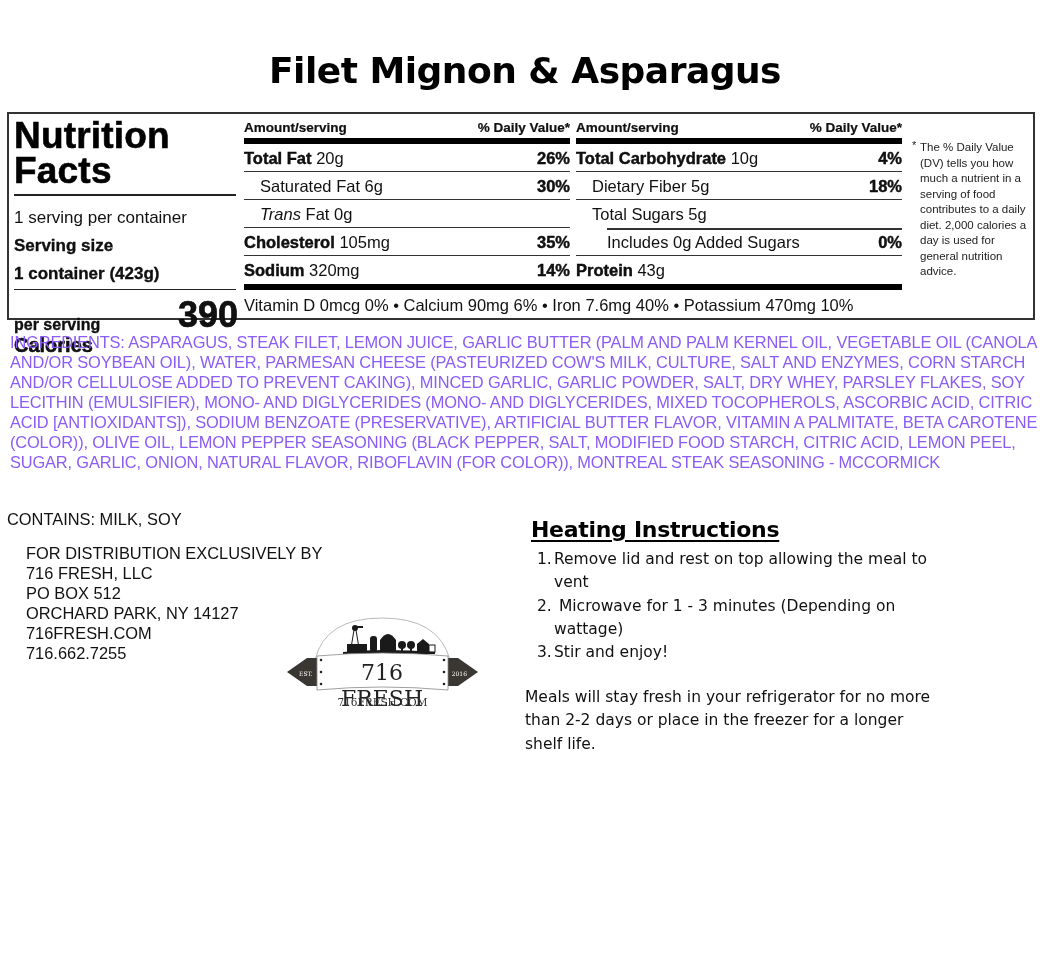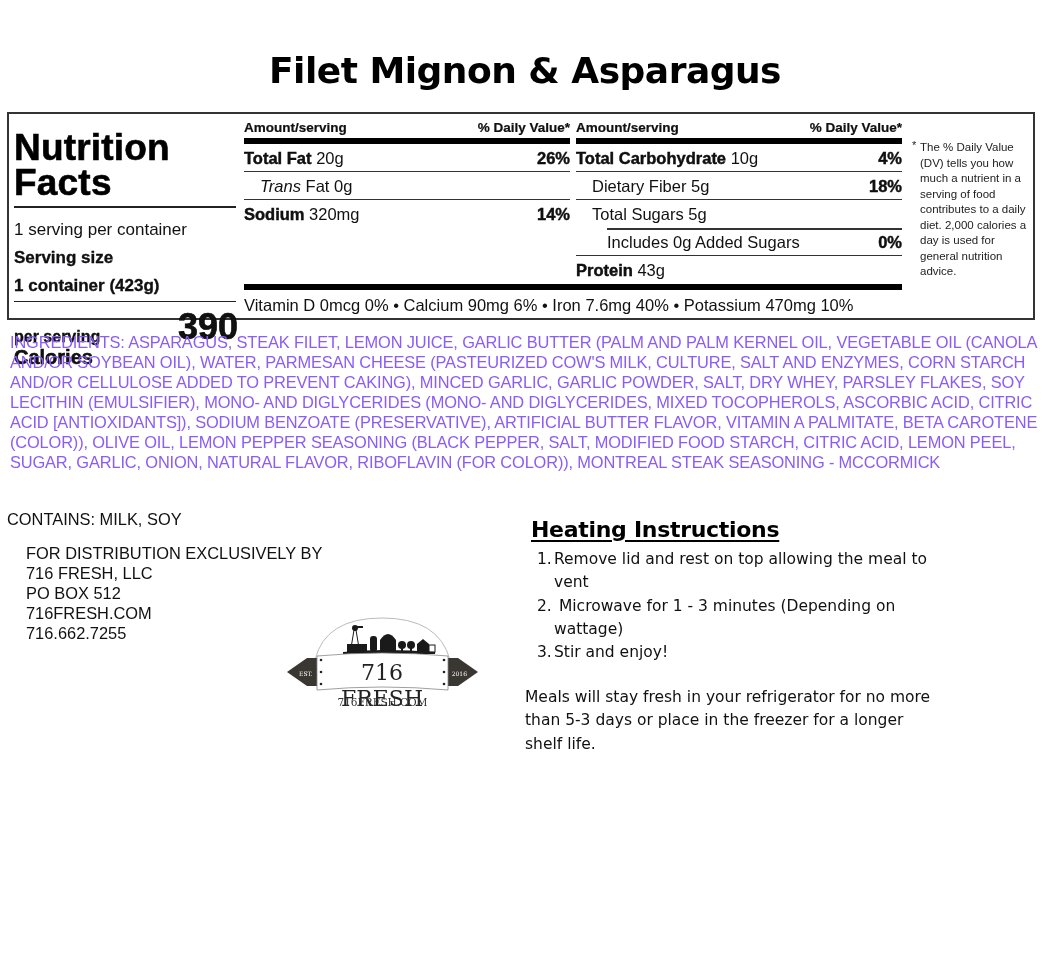--- a/index.html
+++ b/index.html
@@ -12,21 +12,21 @@
     }
 
     
     .panel {
       position: absolute; left: 7px; top: 112px; width: 1028px; height: 208px;
       border: 2px solid #333;
     }
     .nf-left { position: absolute; left: 5px; top: 4px; width: 222px; }
     .nf-heading {
       font-family: "Liberation Sans", sans-serif; font-weight: 900; font-size: 37px; line-height: 35px;
-      color: #000; letter-spacing: 0.2px; margin-top: 12px; -webkit-text-stroke: 0.6px #000;
+      color: #000; letter-spacing: 0.2px; -webkit-text-stroke: 0.6px #000;
     }
     .rule-thin { height: 1.5px; background: #222; }
     .nf-servings { font-size: 17px; line-height: 20px; margin-top: 12px; }
     .nf-size-label, .nf-size-value { font-weight: bold; font-size: 17px; line-height: 20px; margin-top: 8px; -webkit-text-stroke: 0.3px #000; }
     .nf-cal-row { position: relative; height: 42px; margin-top: 4px; }
     .nf-cal-label { position: absolute; left: 0; top: 2px; font-weight: bold; font-size: 20px; line-height: 22px; margin-top: 38px; -webkit-text-stroke: 0.5px #000; }
     .nf-cal-sub { position: absolute; left: 0; top: 23px; font-weight: bold; font-size: 16px; line-height: 16px; -webkit-text-stroke: 0.3px #000; }
     .nf-cal-value { position: absolute; right: -2px; top: 2px; font-weight: bold; font-size: 36px; line-height: 38px; -webkit-text-stroke: 0.6px #000; }
 
     .col { position: absolute; top: 5px; }
@@ -109,23 +109,33 @@
       <span>Amount/serving</span>
       <span class="r">% Daily Value*</span>
     </div>
     <div class="rule-thick"></div>
     <div class="nrow">
       <span class="name-b">Total Fat</span>
       <span> 20g</span>
       <span class="pct">26%</span>
     </div>
     <div class="nrow indent1">
+      <span>Saturated Fat</span>
+      <span> 6g</span>
+      <span class="pct">30%</span>
+    </div>
+    <div class="nrow indent1">
       <em>Trans</em>
       <span> Fat</span>
       <span> 0g</span>
+    </div>
+    <div class="nrow">
+      <span class="name-b">Cholesterol</span>
+      <span> 105mg</span>
+      <span class="pct">35%</span>
     </div>
     <div class="nrow noline">
       <span class="name-b">Sodium</span>
       <span> 320mg</span>
       <span class="pct">14%</span>
     </div>
   </div>
 
   <div class="col col-b">
     <div class="col-head">
@@ -167,20 +177,21 @@
   </div>
 </section>
 
 <p class="ingredients">INGREDIENTS: ASPARAGUS, STEAK FILET, LEMON JUICE, GARLIC BUTTER (PALM AND PALM KERNEL OIL, VEGETABLE OIL (CANOLA AND/OR SOYBEAN OIL), WATER, PARMESAN CHEESE (PASTEURIZED COW'S MILK, CULTURE, SALT AND ENZYMES, CORN STARCH AND/OR CELLULOSE ADDED TO PREVENT CAKING), MINCED GARLIC, GARLIC POWDER, SALT, DRY WHEY, PARSLEY FLAKES, SOY LECITHIN (EMULSIFIER), MONO- AND DIGLYCERIDES (MONO- AND DIGLYCERIDES, MIXED TOCOPHEROLS, ASCORBIC ACID, CITRIC ACID [ANTIOXIDANTS]), SODIUM BENZOATE (PRESERVATIVE), ARTIFICIAL BUTTER FLAVOR, VITAMIN A PALMITATE, BETA CAROTENE (COLOR)), OLIVE OIL, LEMON PEPPER SEASONING (BLACK PEPPER, SALT, MODIFIED FOOD STARCH, CITRIC ACID, LEMON PEEL, SUGAR, GARLIC, ONION, NATURAL FLAVOR, RIBOFLAVIN (FOR COLOR)), MONTREAL STEAK SEASONING - MCCORMICK</p>
 <p class="contains">CONTAINS: MILK, SOY</p>
 
 <div class="distrib">
   <div>FOR DISTRIBUTION EXCLUSIVELY BY</div>
   <div>716 FRESH, LLC</div>
   <div>PO BOX 512</div>
+  <div>ORCHARD PARK, NY 14127</div>
   <div>716FRESH.COM</div>
   <div>716.662.7255</div>
 </div>
 
 <div class="logo">
   <svg width="195" height="100" viewBox="0 0 195 100">
 
     <path d="M30 46 Q40 4 97 4 Q154 4 165 46" fill="#fff" stroke="#bbb" stroke-width="1"></path>
 
     <g fill="#1a1a1a">
@@ -230,13 +241,13 @@
   </li>
   <li>
     <span class="num">2.</span>
     <span style="white-space:pre-wrap;"> Microwave for 1 - 3 minutes (Depending on wattage)</span>
   </li>
   <li>
     <span class="num">3.</span>
     <span>Stir and enjoy!</span>
   </li>
 </ol>
-<p class="heat-note">Meals will stay fresh in your refrigerator for no more than 5-3 days or place in the freezer for a longer shelf life.</p>
+<p class="heat-note">Meals will stay fresh in your refrigerator for no more than 2-2 days or place in the freezer for a longer shelf life.</p>
 
 </body></html>

